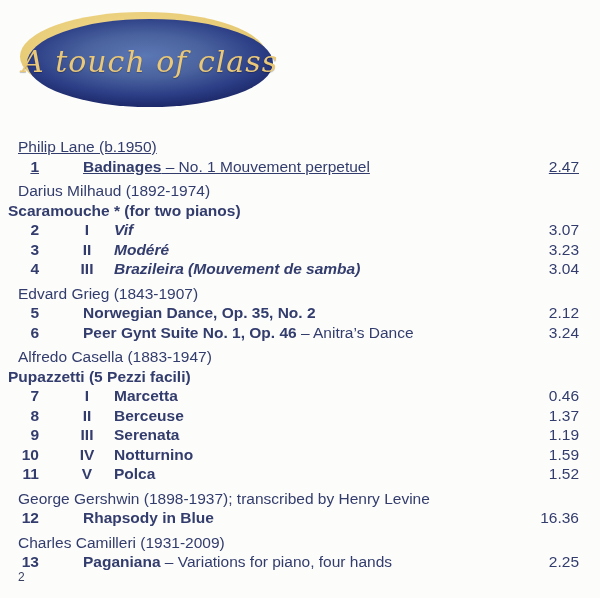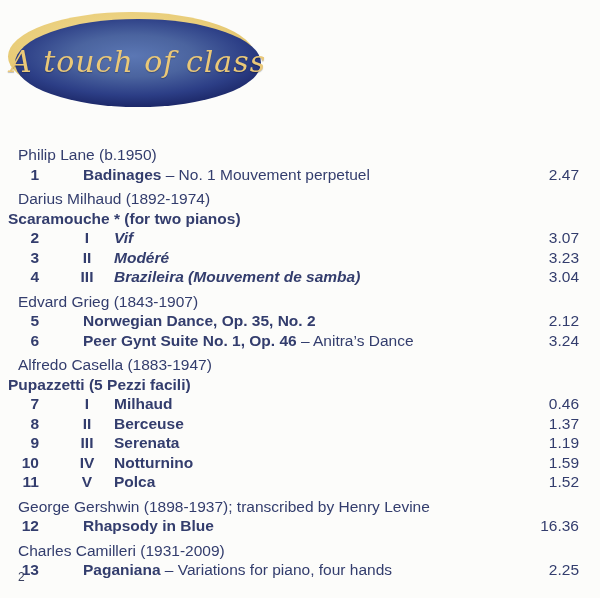--- a/index.html
+++ b/index.html
@@ -5,21 +5,21 @@
   html,body{margin:0;padding:0;}
   body{
     width:600px;height:598px;
     background:#fcfcfa;
     font-family:"Liberation Sans", sans-serif;
     color:#333d6d;
     position:relative;
     overflow:hidden;
   }
   
-  .logo{position:absolute;left:8px;top:12px;width:254px;height:96px;}
+  .logo{position:absolute;left:20px;top:12px;width:254px;height:96px;}
   .logo .gold{
     position:absolute;left:0;top:0;width:247px;height:89px;
     border-radius:50%;
     background:radial-gradient(ellipse at 45% 40%, #f3dd95 0%, #e9cd79 55%, #d8b75c 100%);
   }
   .logo .blue{
     position:absolute;left:7px;top:7px;width:246px;height:88px;
     border-radius:50%;
     background:radial-gradient(65% 62% at 48% 42%, #5b77b4 0%, #4b649f 38%, #2c3e86 72%, #182260 100%);
     display:flex;align-items:center;justify-content:center;
@@ -30,21 +30,21 @@
     font-size:30px;
     color:#eac878;
     letter-spacing:1px;
     padding-bottom:4px;
     text-shadow:0 1px 1px rgba(0,0,0,0.25);
     white-space:nowrap;
   }
   
   .tracklist{position:absolute;left:0;top:133px;right:0;}
   .section{margin-top:5px;}
-  .section:first-child{margin-top:12px;}
+  .section:first-child{margin-top:4px;text-decoration:underline;}
   .line{line-height:19.5px;font-size:15.5px;}
   .composer{padding-left:18px;font-weight:400;}
   .work{padding-left:8px;font-weight:700;}
   .row{display:flex;align-items:baseline;padding-left:16px;padding-right:21px;}
   .num{width:23px;text-align:right;font-weight:700;flex:none;}
   .numeral{width:30px;margin-left:33px;text-align:center;font-weight:700;flex:none;}
   .titlewrap{flex:1;min-width:0;white-space:nowrap;margin-left:12px;}
   .titlewrap.no-numeral{margin-left:44px;}
   .title{font-weight:700;text-align:right;}
   .title.italic{font-style:italic;}
@@ -106,21 +106,21 @@
         <span class="titlewrap no-numeral"><span class="title">Peer Gynt Suite No. 1, Op. 46</span><span class="suffix"> – Anitra’s Dance</span></span>
         <span class="dur">3.24</span>
       </div>
     </div>
     <div class="section">
       <div class="line composer">Alfredo Casella (1883-1947)</div>
       <div class="line work">Pupazzetti (5 Pezzi facili)</div>
       <div class="line row">
         <span class="num">7</span>
         <span class="numeral">I</span>
-        <span class="titlewrap"><span class="title">Milhaud</span></span>
+        <span class="titlewrap"><span class="title">Marcetta</span></span>
         <span class="dur">0.46</span>
       </div>
       <div class="line row">
         <span class="num">8</span>
         <span class="numeral">II</span>
         <span class="titlewrap"><span class="title">Berceuse</span></span>
         <span class="dur">1.37</span>
       </div>
       <div class="line row">
         <span class="num">9</span>

